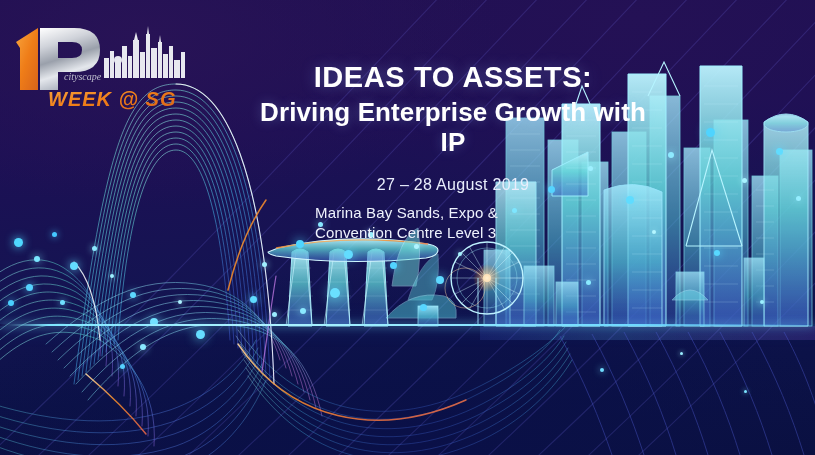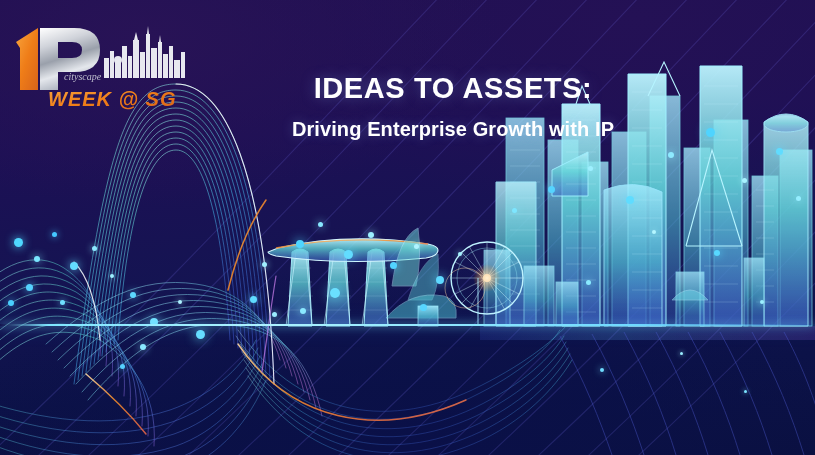--- a/index.html
+++ b/index.html
@@ -28,25 +28,25 @@
   }
 
   
   .logo{position:absolute;left:8px;top:18px;width:190px;height:95px;font-style:italic;}
   .logo svg{display:block;}
 
   
   .textblock{position:absolute;left:253px;top:58px;width:400px;}
   .title{
     font-size:29px;font-weight:bold;color:#ffffff;letter-spacing:.6px;
-    text-align:center;line-height:1.05;margin:15px;
+    text-align:center;line-height:1.05;margin:4px;
     text-shadow:0 0 14px rgba(150,190,255,.35);
   }
   .subtitle{
-    font-size:20px;font-weight:bold;color:#ffffff;text-align:center;
+    font-size:26px;font-weight:bold;color:#ffffff;text-align:center;
     line-height:1.15;margin:6px 0 0 0;letter-spacing:.1px;
     text-shadow:0 0 12px rgba(150,190,255,.3);
   }
   .date{
     font-size:16px;color:#e9eefc;text-align:center;margin:18px 0 0 0;
     letter-spacing:.3px;
   }
   .venue{
     font-size:15px;color:#eef2fd;margin:9px 0 0 62px;line-height:1.32;
     letter-spacing:.15px;text-align:left;
@@ -436,15 +436,20 @@
 
       <text x="56" y="62" font-family="Liberation Serif, serif" font-size="10" fill="#d8dbe2" opacity=".85">cityscape</text>
 
       <text x="40" y="88" font-family="Liberation Sans, sans-serif" font-size="20" font-weight="bold" fill="url(#orangeG)" letter-spacing="1">WEEK @ SG</text>
     </svg>
   </div>
 
   <div class="textblock">
     <h1 class="title">IDEAS TO ASSETS:</h1>
     <h2 class="subtitle">Driving Enterprise Growth with IP</h2>
+    <p class="date">27 – 28 August 2019</p>
+    <p class="venue">
+      <span>Marina Bay Sands, Expo &amp;</span><br>
+      <span>Convention Centre Level 3</span>
+    </p>
   </div>
 
 </div>
 
 </body></html>

